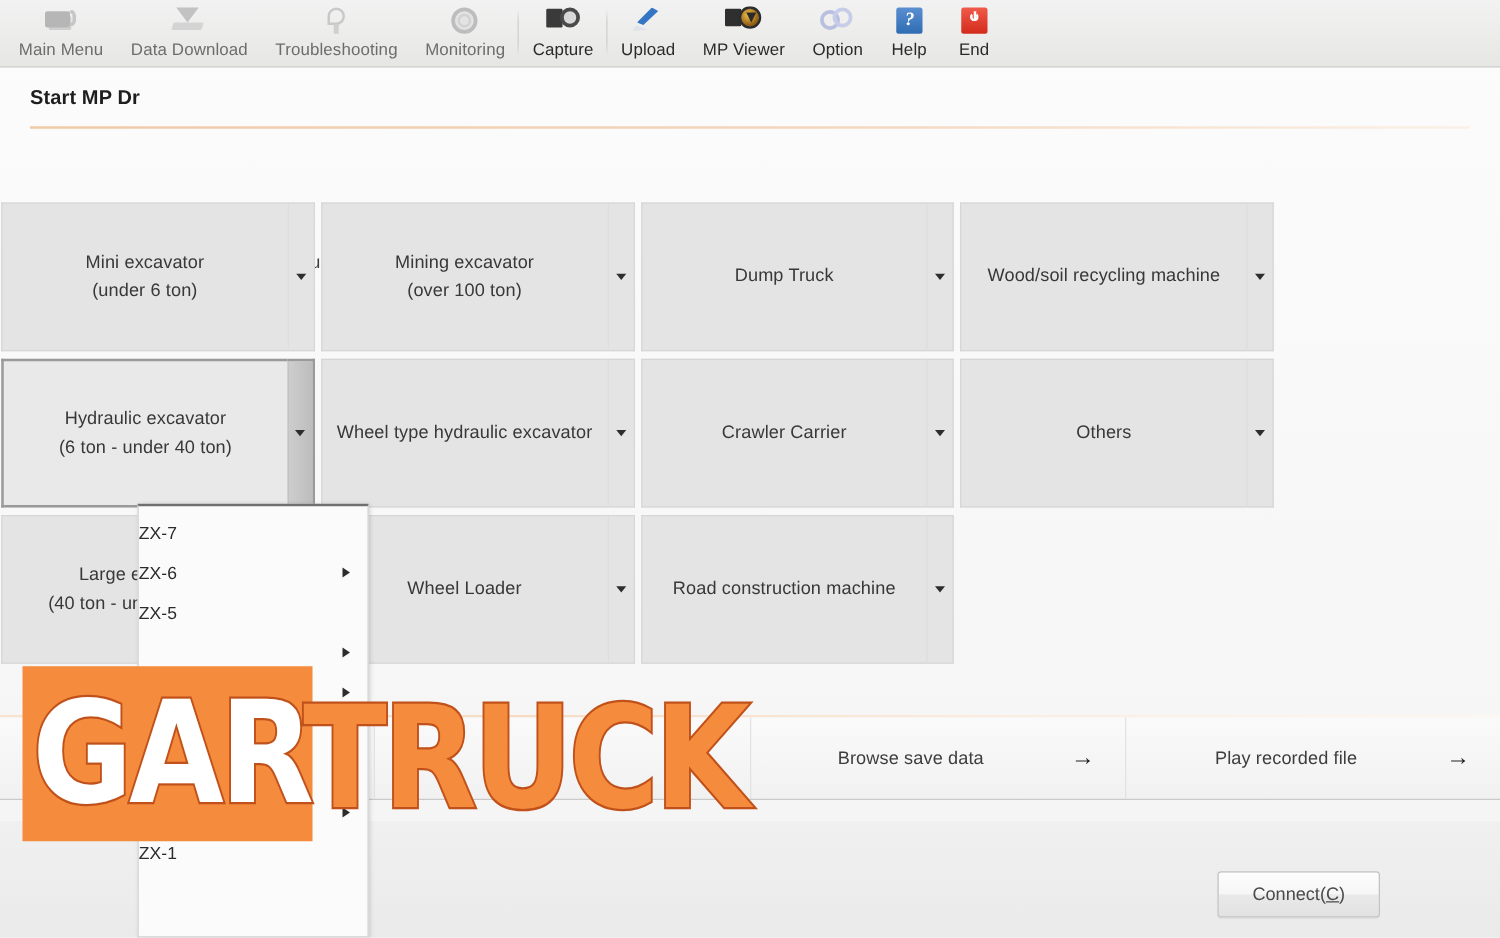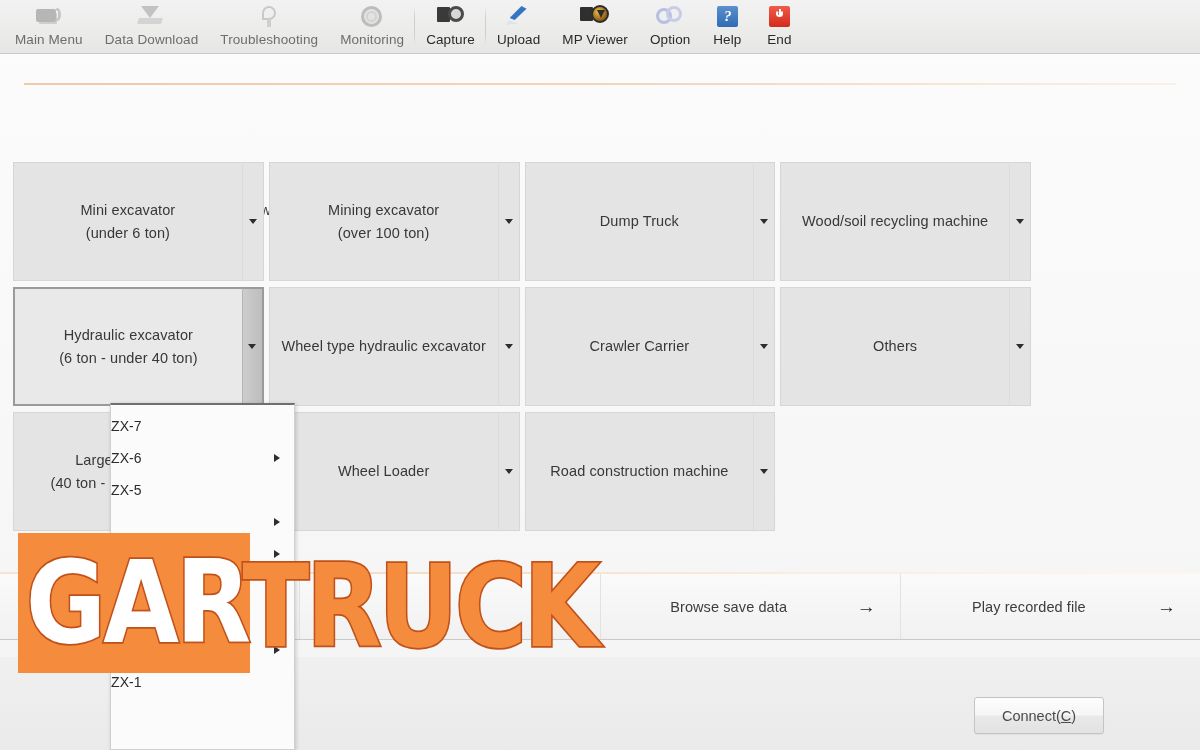--- a/index.html
+++ b/index.html
@@ -87,21 +87,21 @@
     margin-top: 13px; height: 2px;
     background: linear-gradient(to right, #f0c9a6 0%, #f3d6bd 55%, #fbf0e6 100%);
   }
   .subtitle {
     position: absolute; left: 0; top: 132px;
     font-size: 14.5px; color: #3f3f3f; letter-spacing: .15px;
   }
 
   
   .grid {
-    position: absolute; left: 12px; top: 162px;
+    position: absolute; left: 0; top: 162px;
     width: 1020px;
   }
   .grid-row { display: flex; gap: 5px; margin-bottom: 6px; padding: 0 1px; }
   .mt-cell {
     position: relative;
     flex: 1 1 0;
     height: 119px;
     display: flex;
   }
   .mt-btn {
@@ -344,20 +344,21 @@
           <i class="g-end"></i>
           <i class="g-end-p"></i>
           <i class="g-end-l"></i>
         </span>
       <span class="tb-label">End</span>
     </div>
 
   </div>
 
   <div class="page-head">
+    <div class="page-title">Start MP Dr</div>
     <div class="title-rule"></div>
     <div class="subtitle">Select a machine type to which you want to connect.</div>
   </div>
 
   <div class="grid">
 
     <div class="grid-row">
       <div class="mt-cell">
         <div class="mt-btn">
           <span><span>Mini excavator</span><br><span>(under 6 ton)</span></span>

